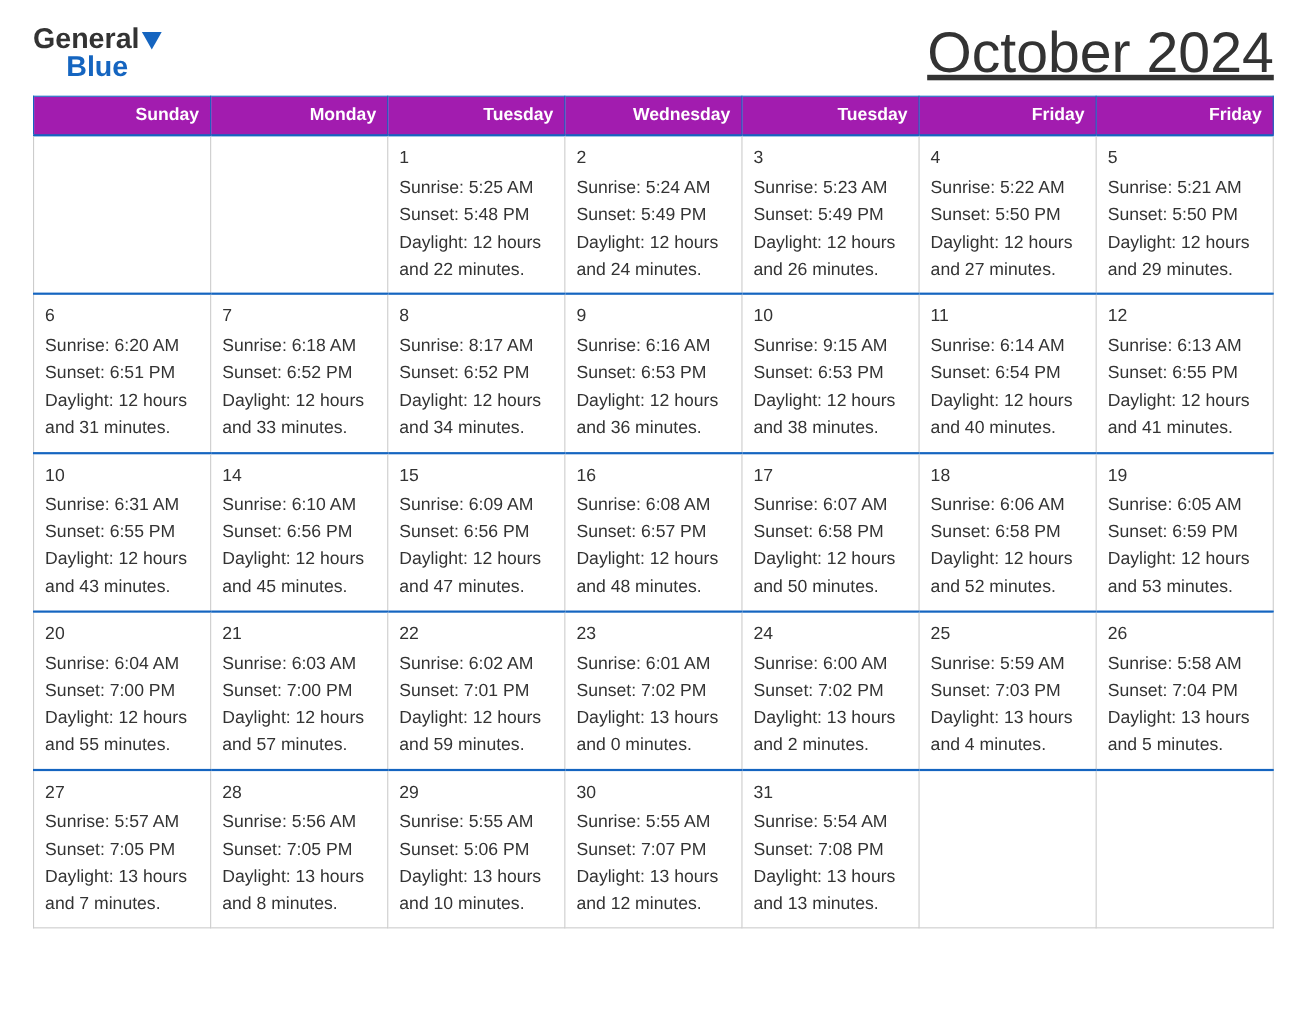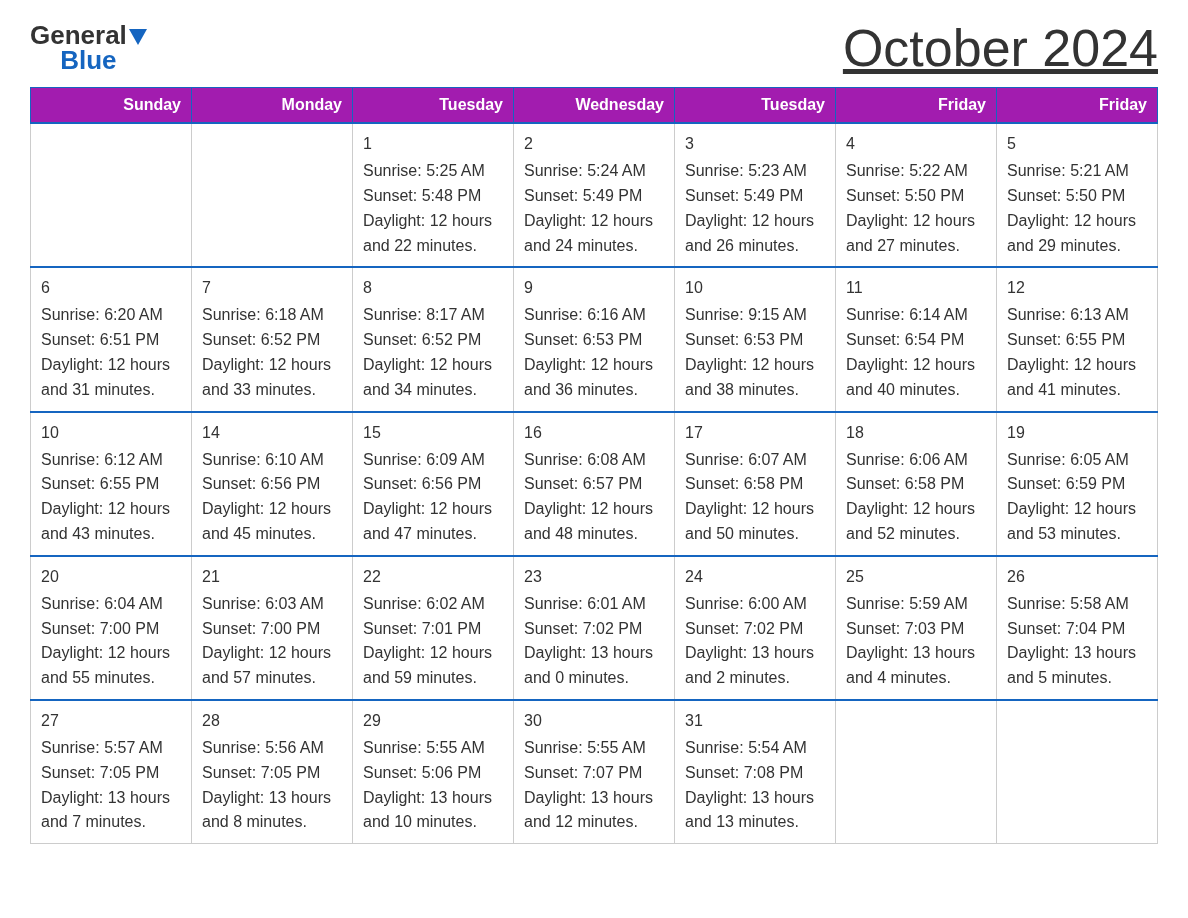--- a/index.html
+++ b/index.html
@@ -212,21 +212,21 @@
           <span class="day-number">12</span>
           <div class="day-info">Sunrise: 6:13 AM
 Sunset: 6:55 PM
 Daylight: 12 hours
 and 41 minutes.</div>
         </td>
       </tr>
       <tr>
         <td>
           <span class="day-number">10</span>
-          <div class="day-info">Sunrise: 6:12 AM
+          <div class="day-info">Sunrise: 6:31 AM
 Sunset: 6:55 PM
 Daylight: 12 hours
 and 43 minutes.</div>
         </td>
         <td>
           <span class="day-number">14</span>
           <div class="day-info">Sunrise: 6:10 AM
 Sunset: 6:56 PM
 Daylight: 12 hours
 and 45 minutes.</div>

